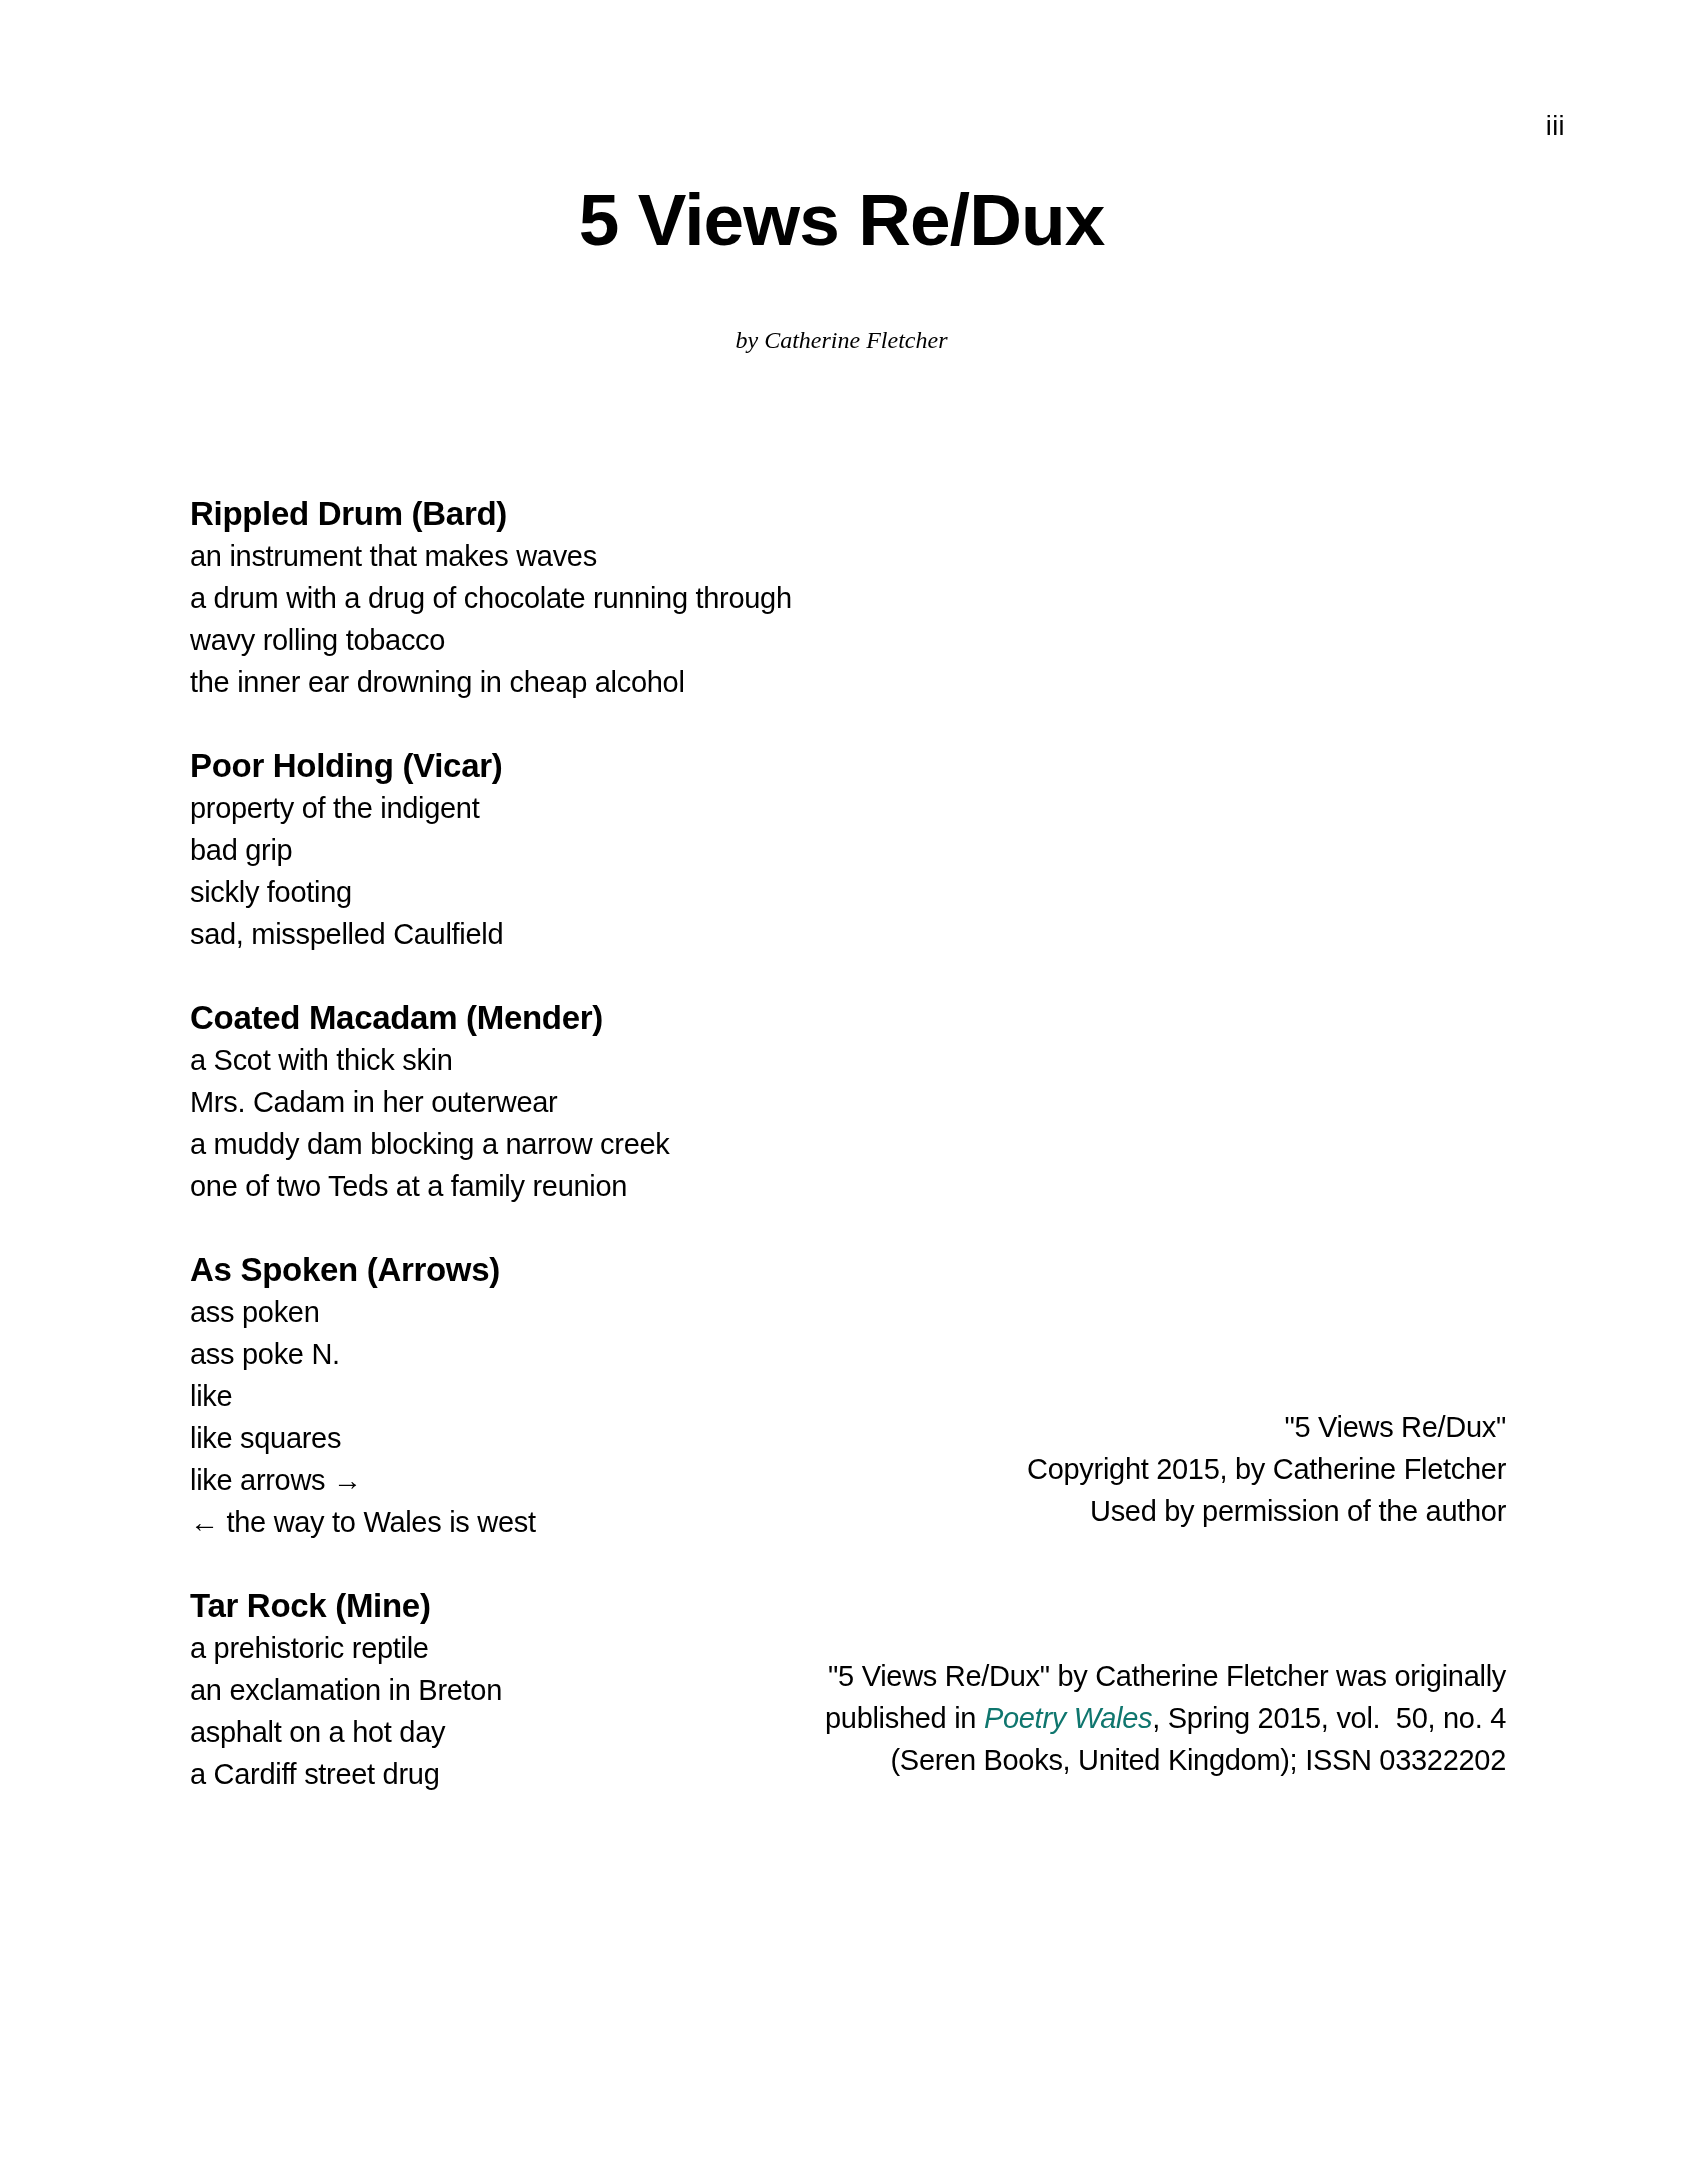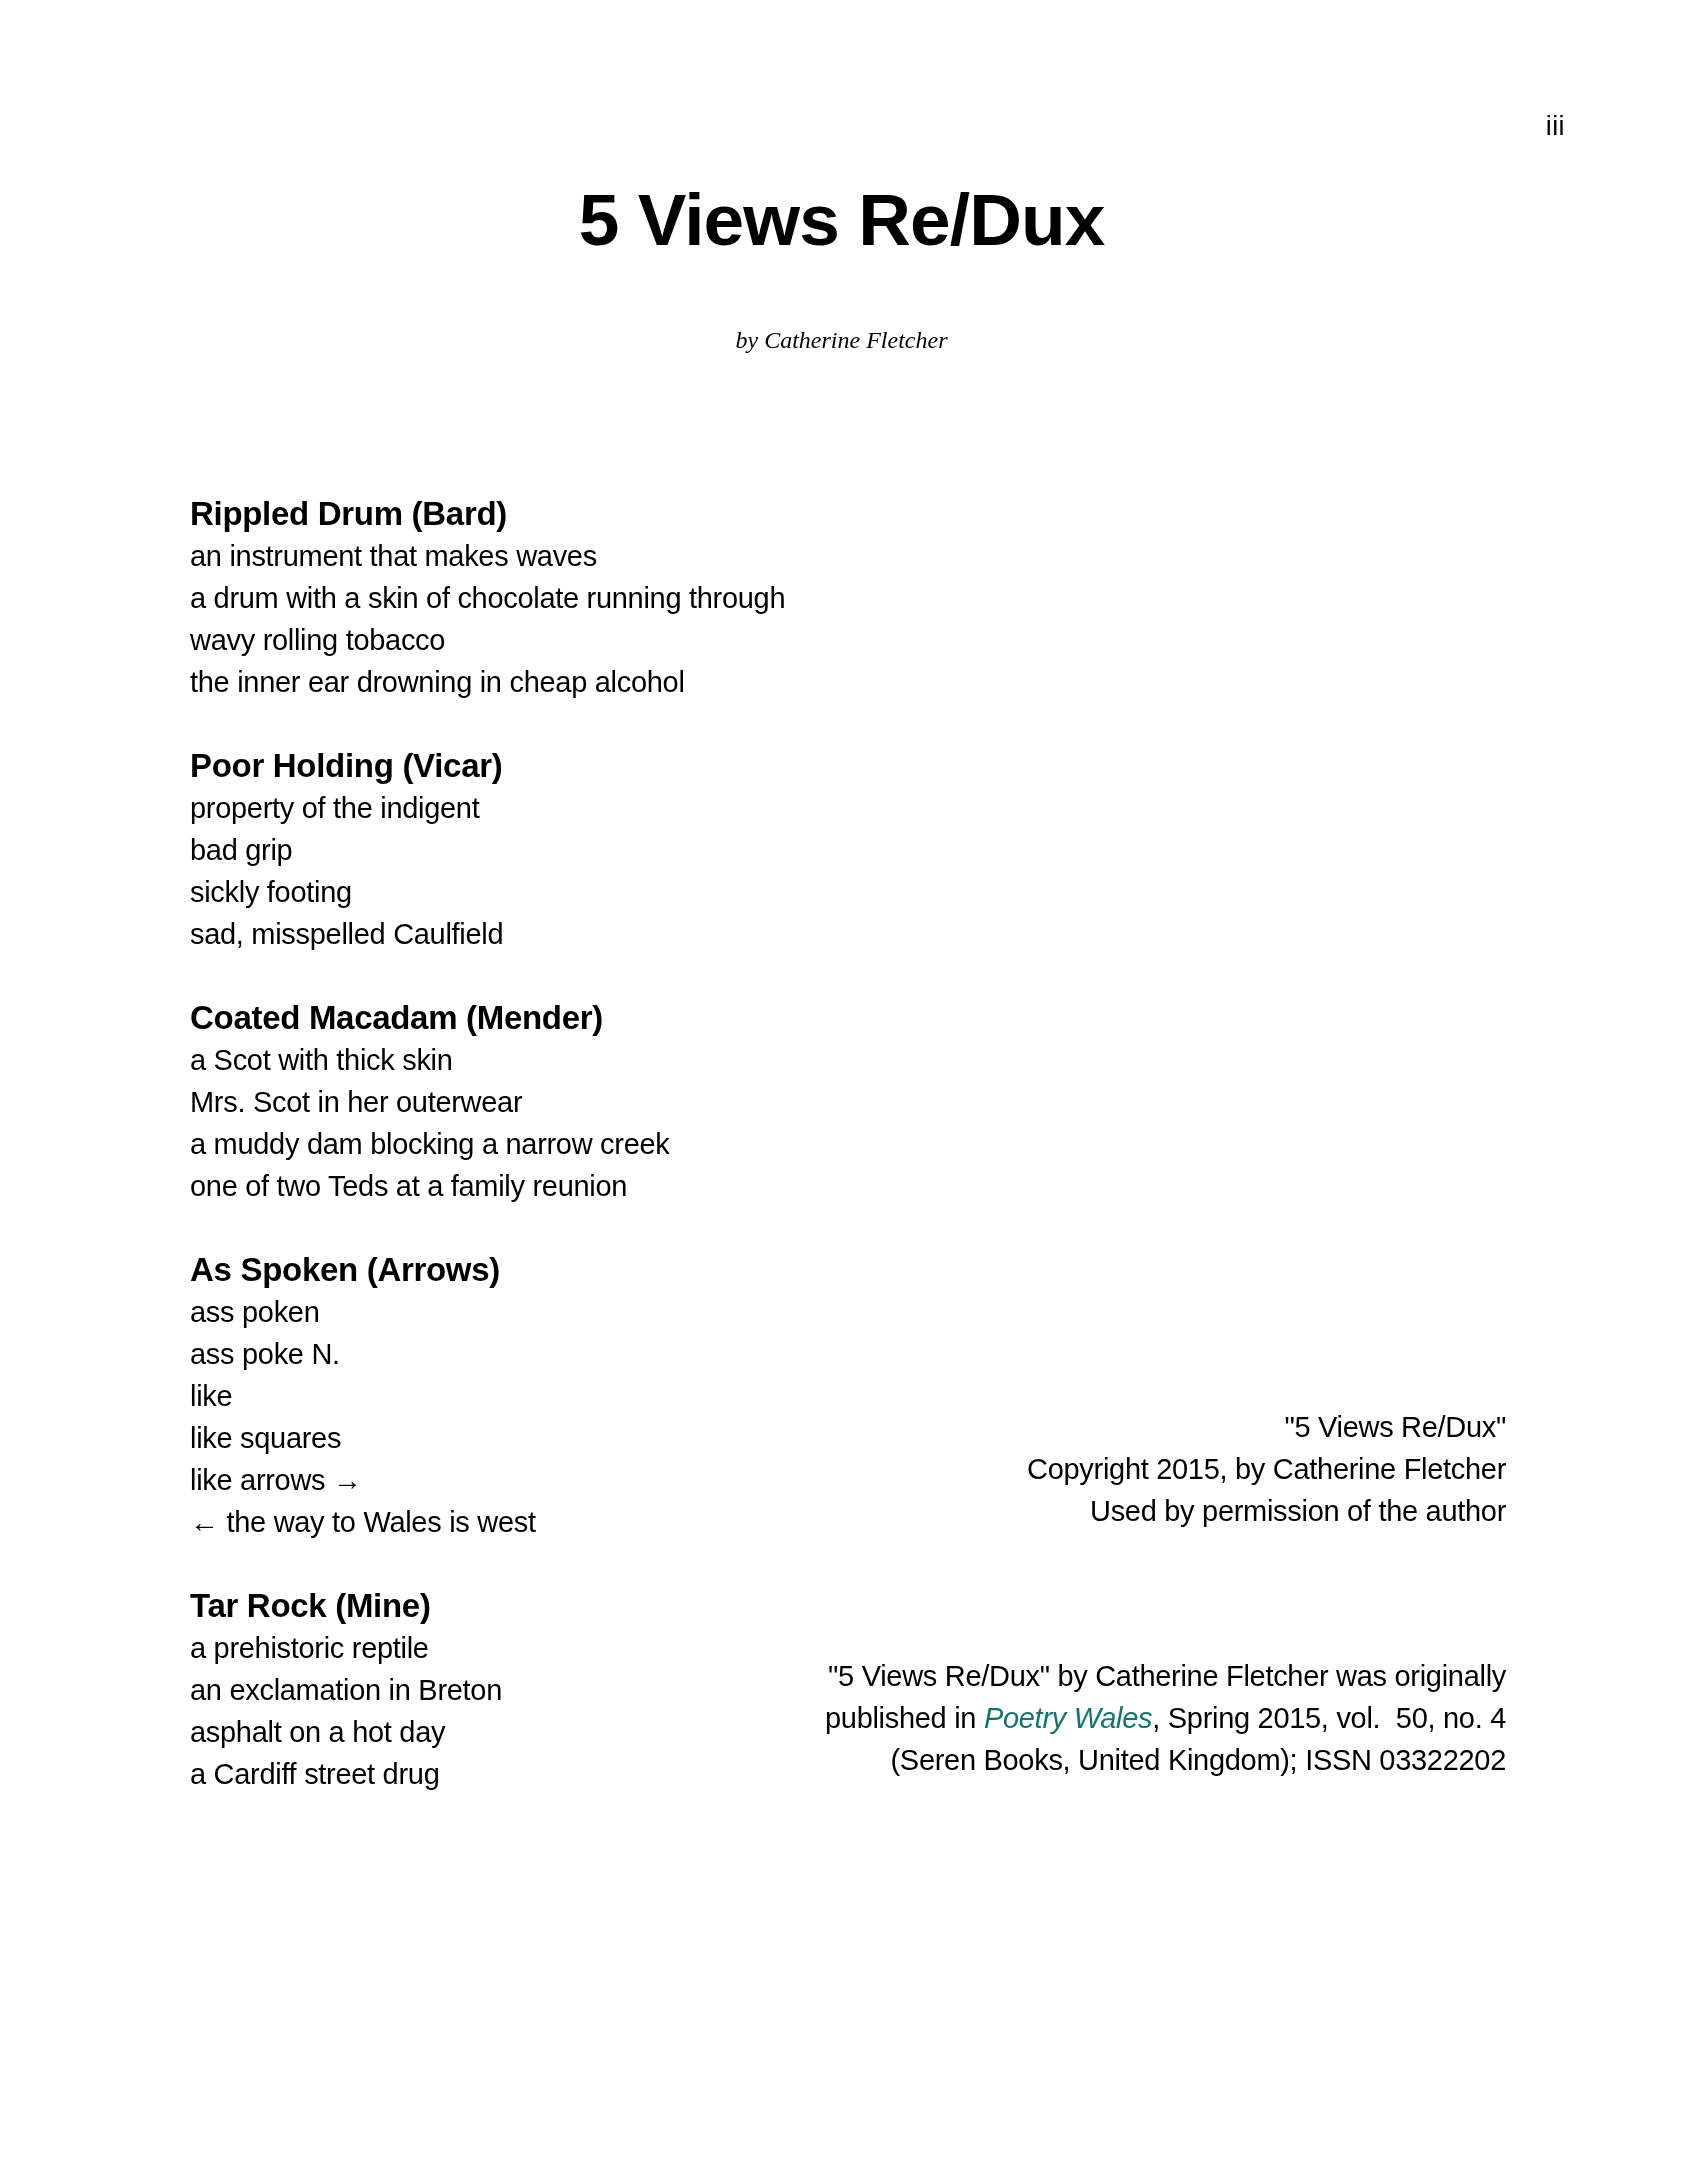--- a/index.html
+++ b/index.html
@@ -103,37 +103,37 @@
 
   <h1 class="poem-title">5 Views Re/Dux</h1>
 
   <div class="byline">by Catherine Fletcher</div>
 
   <div class="poem">
 
     <section class="stanza">
       <h2 class="stanza-heading">Rippled Drum (Bard)</h2>
       <p class="poem-line">an instrument that makes waves</p>
-      <p class="poem-line">a drum with a skin of chocolate running through</p>
+      <p class="poem-line">a drum with a drug of chocolate running through</p>
       <p class="poem-line">wavy rolling tobacco</p>
       <p class="poem-line">the inner ear drowning in cheap alcohol</p>
     </section>
 
     <section class="stanza">
       <h2 class="stanza-heading">Poor Holding (Vicar)</h2>
       <p class="poem-line">property of the indigent</p>
       <p class="poem-line">bad grip</p>
       <p class="poem-line">sickly footing</p>
       <p class="poem-line">sad, misspelled Caulfield</p>
     </section>
 
     <section class="stanza">
       <h2 class="stanza-heading">Coated Macadam (Mender)</h2>
       <p class="poem-line">a Scot with thick skin</p>
-      <p class="poem-line">Mrs. Scot in her outerwear</p>
+      <p class="poem-line">Mrs. Cadam in her outerwear</p>
       <p class="poem-line">a muddy dam blocking a narrow creek</p>
       <p class="poem-line">one of two Teds at a family reunion</p>
     </section>
 
     <section class="stanza">
       <h2 class="stanza-heading">As Spoken (Arrows)</h2>
       <p class="poem-line">ass poken</p>
       <p class="poem-line">ass poke N.</p>
       <p class="poem-line">like</p>
       <p class="poem-line">like squares</p>

